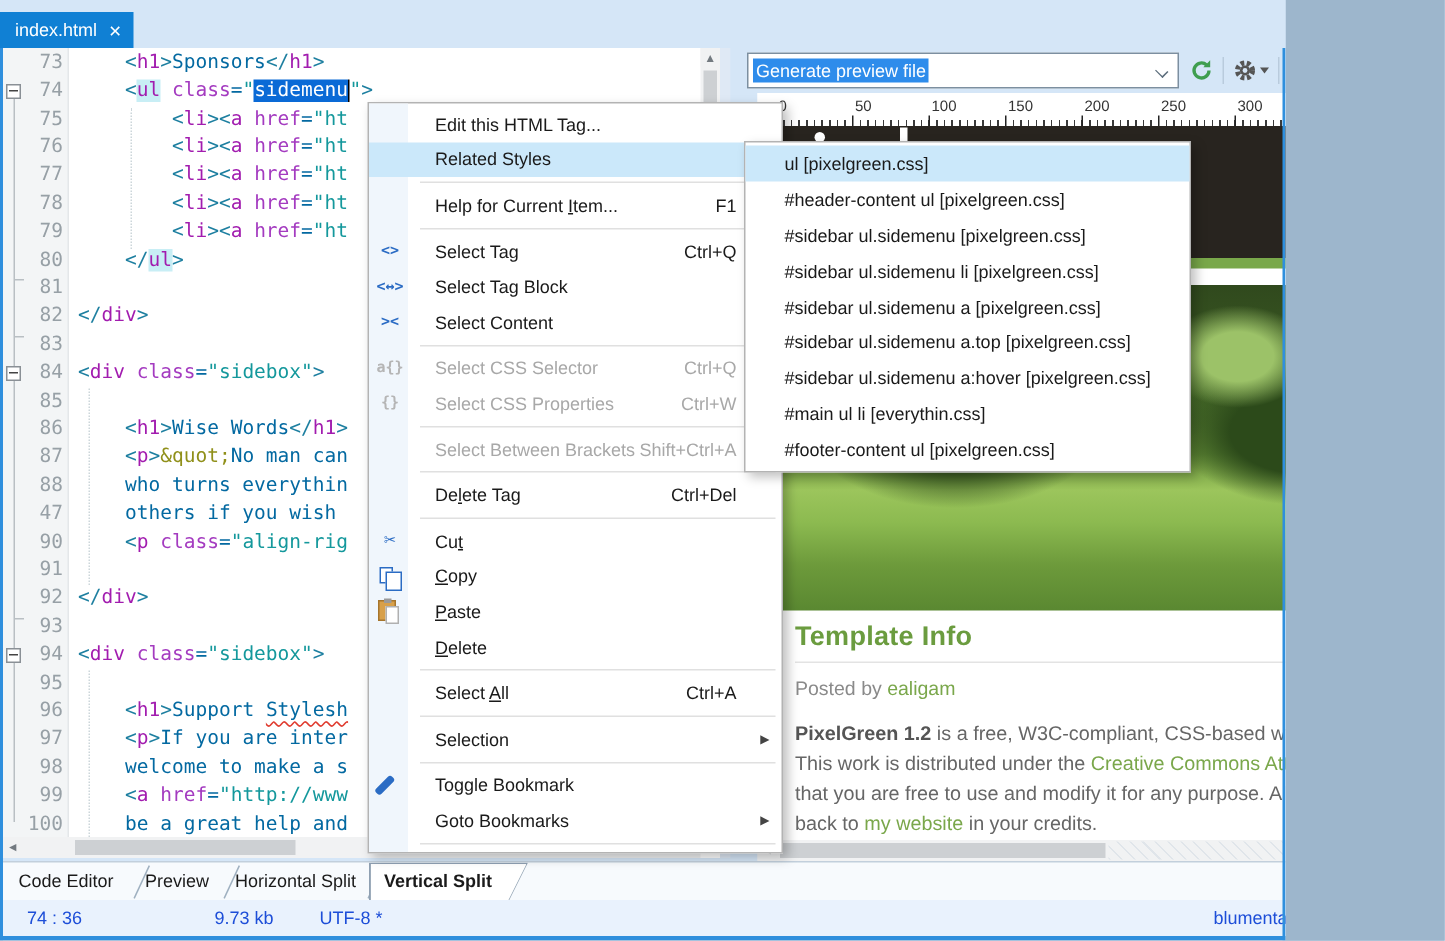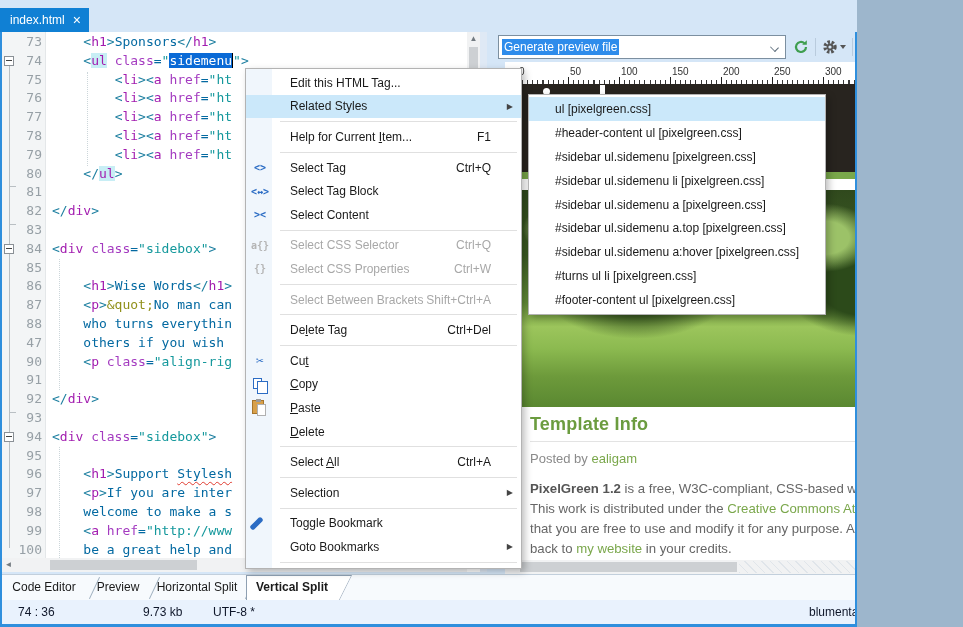--- a/index.html
+++ b/index.html
@@ -108,21 +108,21 @@
   .tbody{margin-top:13px;font-size:13.2px;line-height:20px;color:#666;white-space:nowrap;overflow:hidden;}
   .glink{color:#7aa74b;} .gbold{color:#555;font-weight:bold;}
 
   .pv-vscroll{position:absolute;right:3px;top:52px;width:13px;bottom:14px;}
   .pv-hscroll{position:absolute;left:18px;bottom:0;height:14px;right:16px;}
   .pv-corner{position:absolute;right:3px;bottom:0;width:13px;height:14px;background:#f1f2f3;}
 
   
   .menu{position:absolute;background:#fff;border:1px solid #b3b3b3;box-shadow:3px 3px 7px rgba(0,0,0,.25);z-index:20;padding:2px 0;}
   .cmenu{left:245px;top:68px;width:277px;}
-  .smenu{left:528px;top:94px;width:298px;z-index:21;}
+  .smenu{left:496px;top:94px;width:298px;z-index:21;}
   .mgutter{position:absolute;left:0;top:0;bottom:0;width:26px;background:#f0f6fc;}
   .mitem{position:relative;height:23.6px;display:flex;align-items:center;padding-left:44px;font-size:12px;color:#1a1a1a;}
   .mitem.hlrow{background:#cbe8fa;}
   .mitem.dis{color:#a8a8a8;}
   .msep{height:7px;position:relative;}
   .msep::after{content:"";position:absolute;left:34px;right:4px;top:3px;height:1px;background:#e0e0e0;}
   .mshort{position:absolute;right:30px;}
   .marrow{position:absolute;right:8px;font-size:8px;color:#444;}
   .micon{position:absolute;left:4px;width:20px;text-align:center;font-family:"DejaVu Sans Mono",monospace;
          font-weight:bold;color:#2b6cc4;font-size:10px;}
@@ -143,21 +143,21 @@
   .btabs{left:0;top:574px;width:963px;height:26px;background:#f7fafd;border-top:1px solid #c2cfdc;}
   .btab{position:absolute;top:0;height:25px;line-height:25px;text-align:center;color:#1a1a1a;font-size:12px;}
   .btab-sep{position:absolute;top:1px;width:1px;height:24px;background:#9fb0c0;transform:rotate(25deg);}
   .btab-active-outer{position:absolute;top:0;height:26px;background:#8fa0b2;
       clip-path:polygon(0 0,100% 0,calc(100% - 13px) 100%,0 100%);}
   .btab-active-inner{position:absolute;left:1px;top:1px;right:1px;bottom:1px;background:#fff;
       clip-path:polygon(0 0,100% 0,calc(100% - 12px) 100%,0 100%);}
   .btab-active-label{position:absolute;top:0;height:25px;line-height:25px;font-weight:bold;padding-left:10px;}
 
   
-  .statusbar{left:0;top:600px;width:963px;height:24px;background:#e9f2fd;color:#0f172a;font-size:12px;}
+  .statusbar{left:0;top:600px;width:963px;height:24px;background:#e9f2fd;color:#1d4ed8;font-size:12px;}
   .st{position:absolute;top:5px;}
   .grip{position:absolute;right:4px;bottom:2px;width:10px;height:10px;
         background:radial-gradient(circle at 2px 8px,#9aa7b5 1px,transparent 1.4px),
                    radial-gradient(circle at 6px 8px,#9aa7b5 1px,transparent 1.4px),
                    radial-gradient(circle at 8px 8px,transparent 0,transparent 0),
                    radial-gradient(circle at 6px 4px,#9aa7b5 1px,transparent 1.4px),
                    radial-gradient(circle at 9px 1px,#9aa7b5 1px,transparent 1.4px),
                    radial-gradient(circle at 9px 5px,#9aa7b5 1px,transparent 1.4px);}
 </style>
 </head>
@@ -409,21 +409,21 @@
     </div>
 
   <div class="menu smenu" id="submenu">
       <div class="sitem hlrow">ul [pixelgreen.css]</div>
       <div class="sitem">#header-content ul [pixelgreen.css]</div>
       <div class="sitem">#sidebar ul.sidemenu [pixelgreen.css]</div>
       <div class="sitem">#sidebar ul.sidemenu li [pixelgreen.css]</div>
       <div class="sitem">#sidebar ul.sidemenu a [pixelgreen.css]</div>
       <div class="sitem">#sidebar ul.sidemenu a.top [pixelgreen.css]</div>
       <div class="sitem">#sidebar ul.sidemenu a:hover [pixelgreen.css]</div>
-      <div class="sitem">#turns ul li [pixelgreen.css]</div>
+      <div class="sitem">#main ul li [everythin.css]</div>
       <div class="sitem">#footer-content ul [pixelgreen.css]</div>
     </div>
 
   <div class="abs btabs" id="bottom-tabs">
       <div class="btab" style="left: 2px; width: 84px;">Code Editor</div>
       <div class="btab-sep" style="left: 94px;"></div>
       <div class="btab" style="left: 90px; width: 56px;">Preview</div>
       <div class="btab-sep" style="left: 154px;"></div>
       <div class="btab" style="left: 152px; width: 90px;">Horizontal Split</div>
       <div class="btab-sep" style="left: 250px;"></div>

